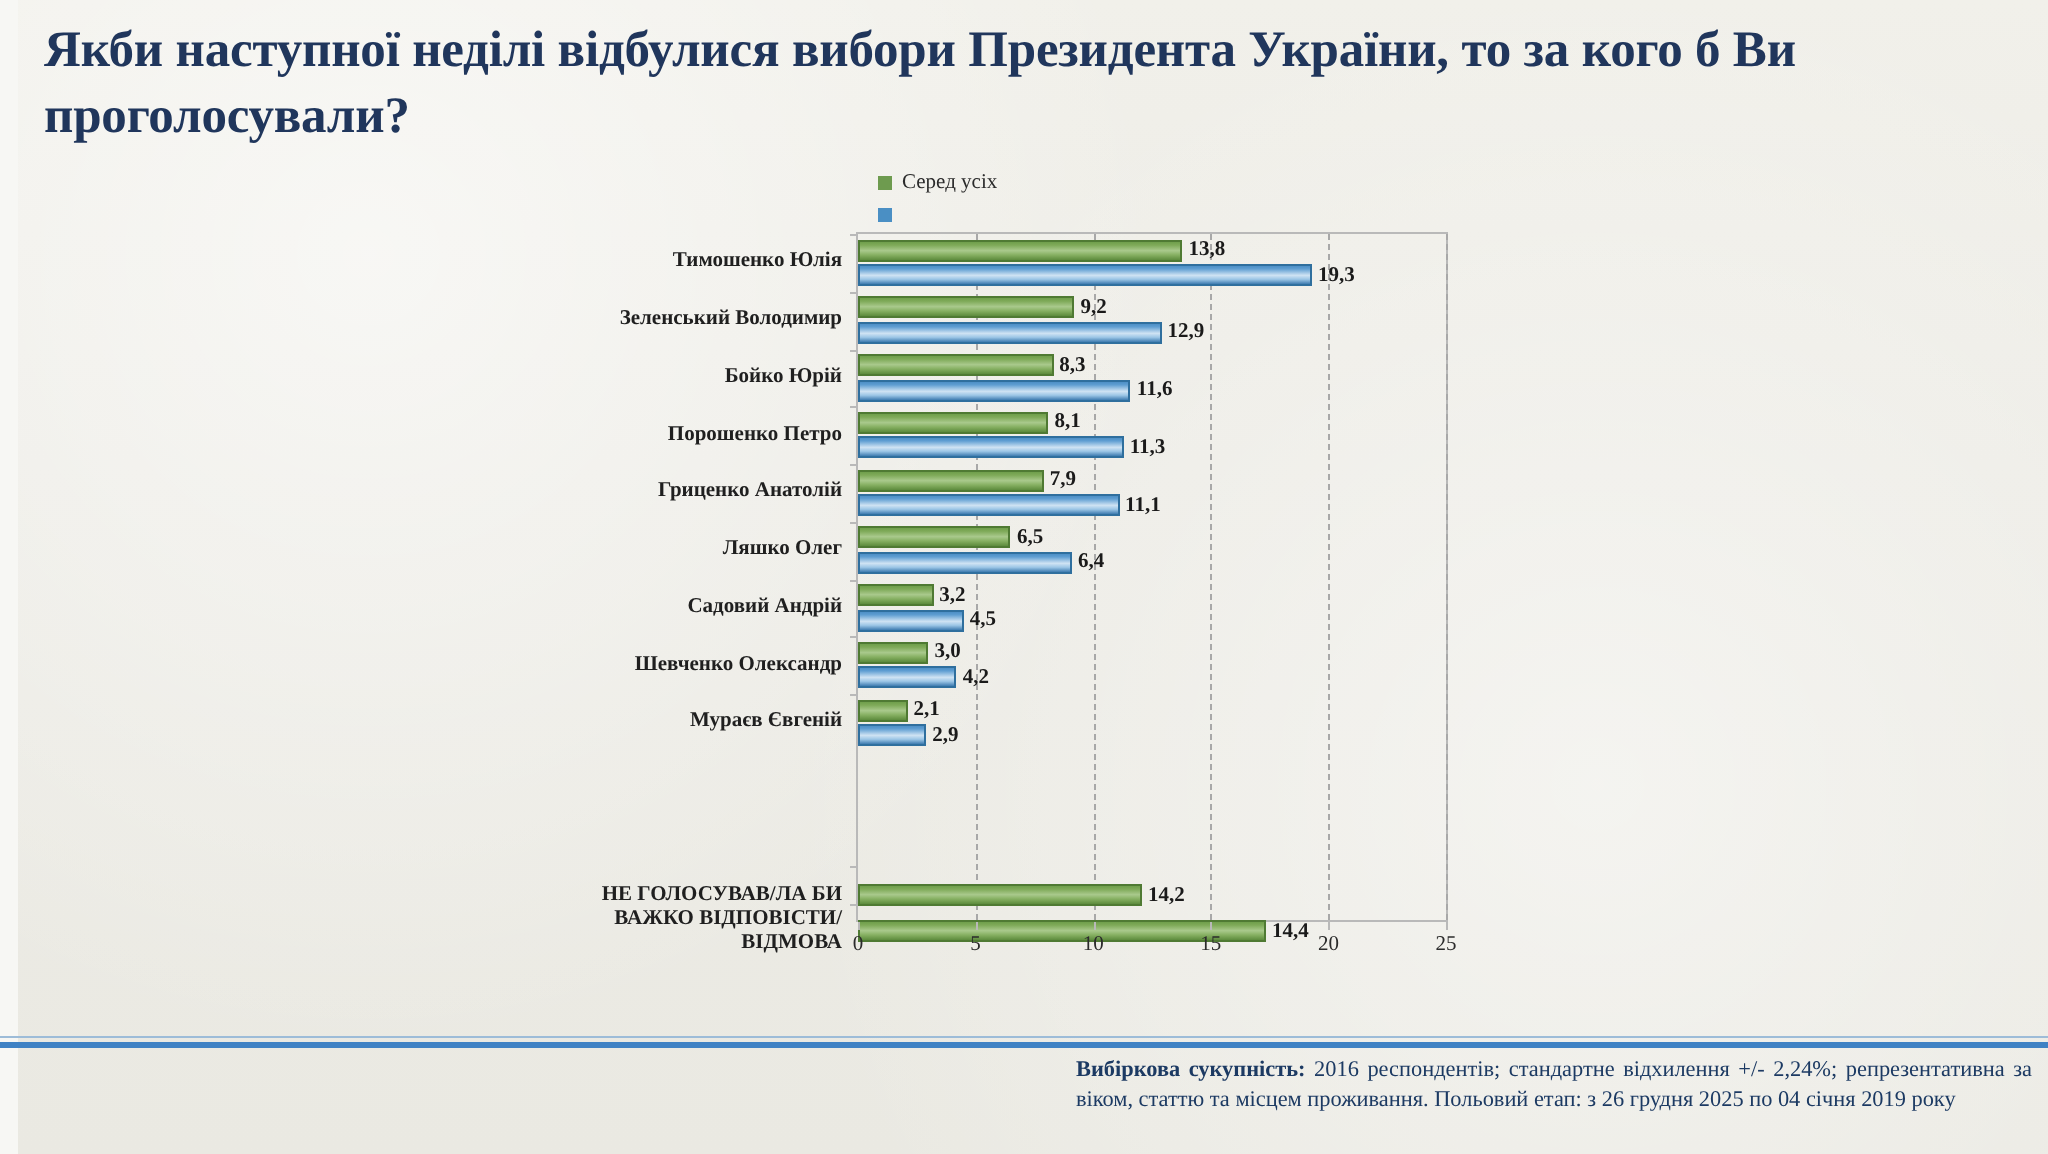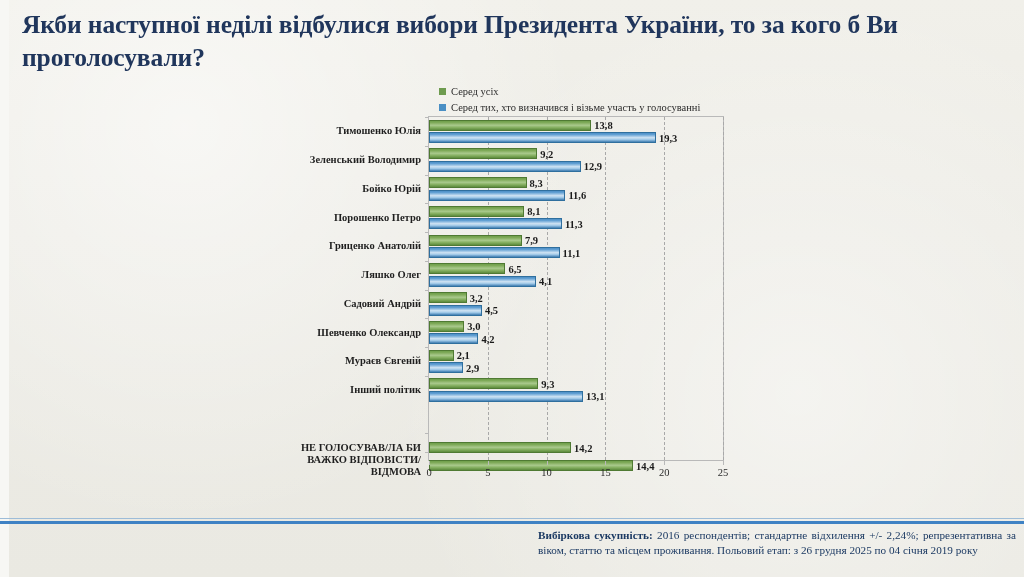--- a/index.html
+++ b/index.html
@@ -225,21 +225,20 @@
 
 <div id="chart-panel">
 
   <div id="legend">
     <div class="legend-row">
       <span class="legend-swatch" style="background: rgb(110, 155, 79);"></span>
       <span class="legend-label">Серед усіх</span>
     </div>
     <div class="legend-row">
       <span class="legend-swatch" style="background: rgb(74, 143, 196);"></span>
-      <span class="legend-label">Серед тих, хто визначився і візьме участь у голосуванні</span>
     </div>
   </div>
 
   <div id="plot">
     <div id="gridlines">
         <div class="gridline" style="left: 58.8px;"></div>
         <div class="gridline" style="left: 117.6px;"></div>
         <div class="gridline" style="left: 176.4px;"></div>
         <div class="gridline" style="left: 235.2px;"></div>
         <div class="gridline" style="left: 294px;"></div>
@@ -318,21 +317,21 @@
         <div class="cat-row" style="top: 143.75px; height: 28.75px;">
           <div class="tick"></div>
           <div class="cat-label">Ляшко Олег</div>
           <div class="bar-wrap" style="top: 2.625px; width: 76.44px;">
             <div class="bar green">
               <span class="bar-value">6,5</span>
             </div>
           </div>
           <div class="bar-wrap" style="top: 15.125px; width: 107.016px;">
             <div class="bar blue">
-              <span class="bar-value">4,1</span>
+              <span class="bar-value">6,4</span>
             </div>
           </div>
         </div>
         <div class="cat-row" style="top: 172.5px; height: 28.75px; padding-left: 32px;">
           <div class="tick"></div>
           <div class="cat-label">Садовий Андрій</div>
           <div class="bar-wrap" style="top: 2.625px; width: 37.632px;">
             <div class="bar green">
               <span class="bar-value">3,2</span>
             </div>
@@ -361,34 +360,20 @@
           <div class="tick"></div>
           <div class="cat-label">Мураєв Євгеній</div>
           <div class="bar-wrap" style="top: 2.625px; width: 24.696px;">
             <div class="bar green">
               <span class="bar-value">2,1</span>
             </div>
           </div>
           <div class="bar-wrap" style="top: 15.125px; width: 34.104px;">
             <div class="bar blue">
               <span class="bar-value">2,9</span>
-            </div>
-          </div>
-        </div>
-        <div class="cat-row" style="top: 258.75px; height: 28.75px;">
-          <div class="tick"></div>
-          <div class="cat-label">Інший політик</div>
-          <div class="bar-wrap" style="top: 2.625px; width: 109.368px;">
-            <div class="bar green">
-              <span class="bar-value">9,3</span>
-            </div>
-          </div>
-          <div class="bar-wrap" style="top: 15.125px; width: 154.056px;">
-            <div class="bar blue">
-              <span class="bar-value">13,1</span>
             </div>
           </div>
         </div>
         <div class="cat-row" style="top: 287.5px; height: 28.75px; margin-top: 47px;">
           <div class="tick"></div>
           <div class="cat-label">ВАЖКО ВІДПОВІСТИ/<br>ВІДМОВА</div>
           <div class="bar-wrap" style="top: 8.875px; width: 204px;">
             <div class="bar green">
               <span class="bar-value">14,4</span>
             </div>

